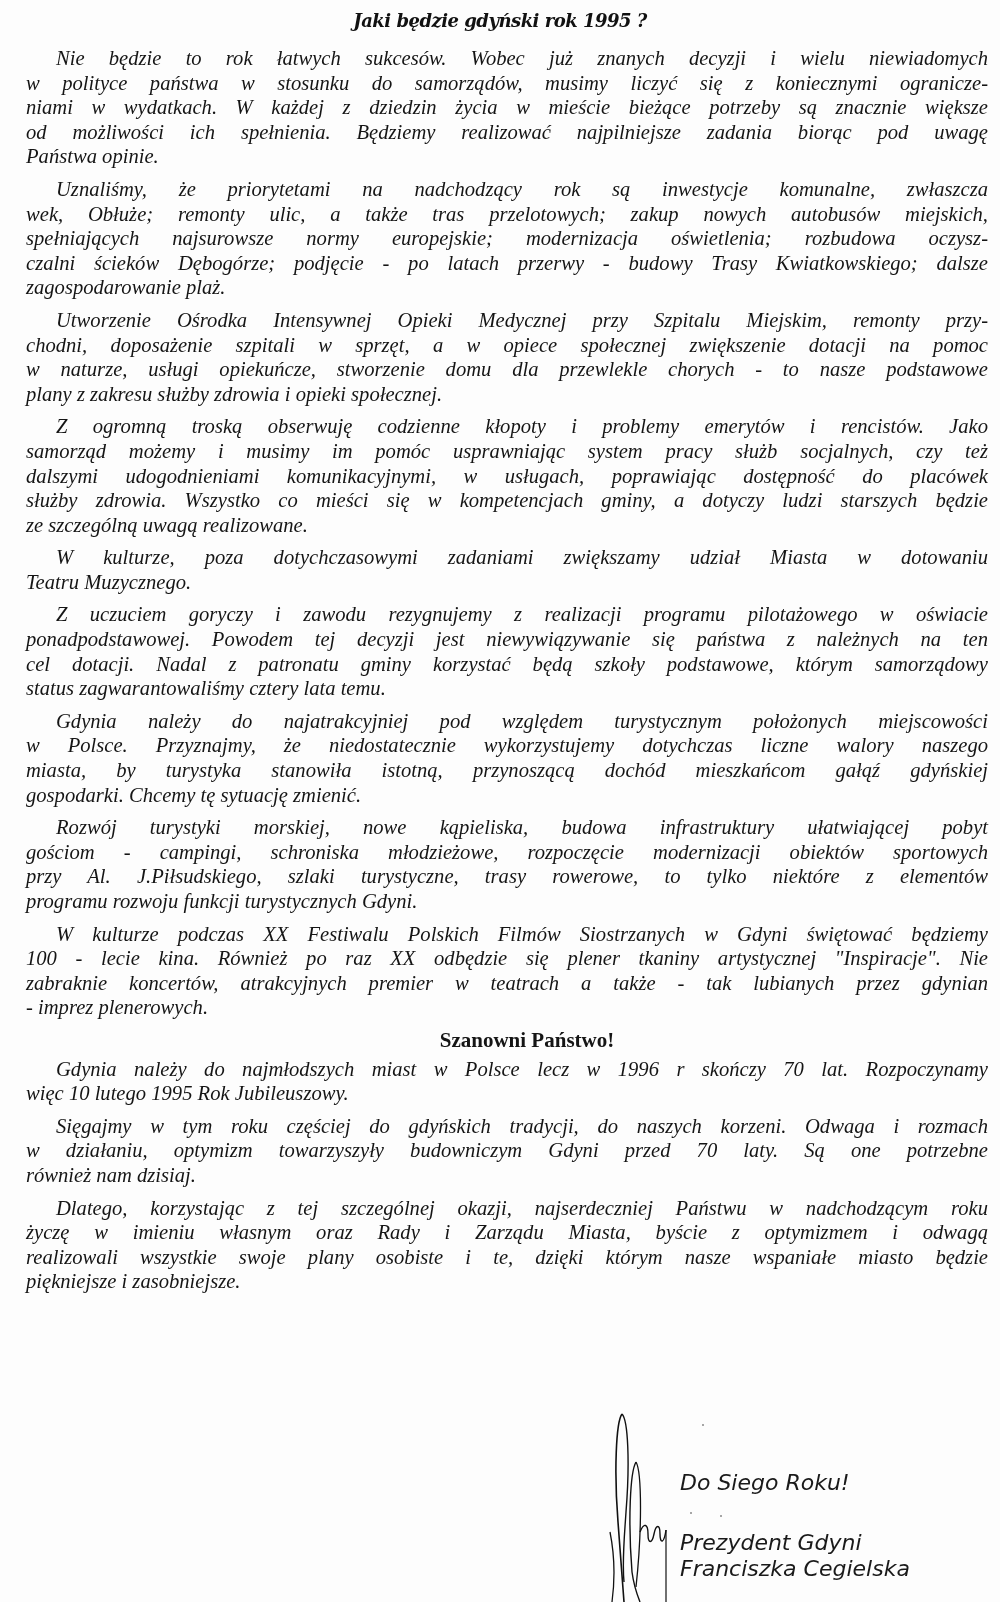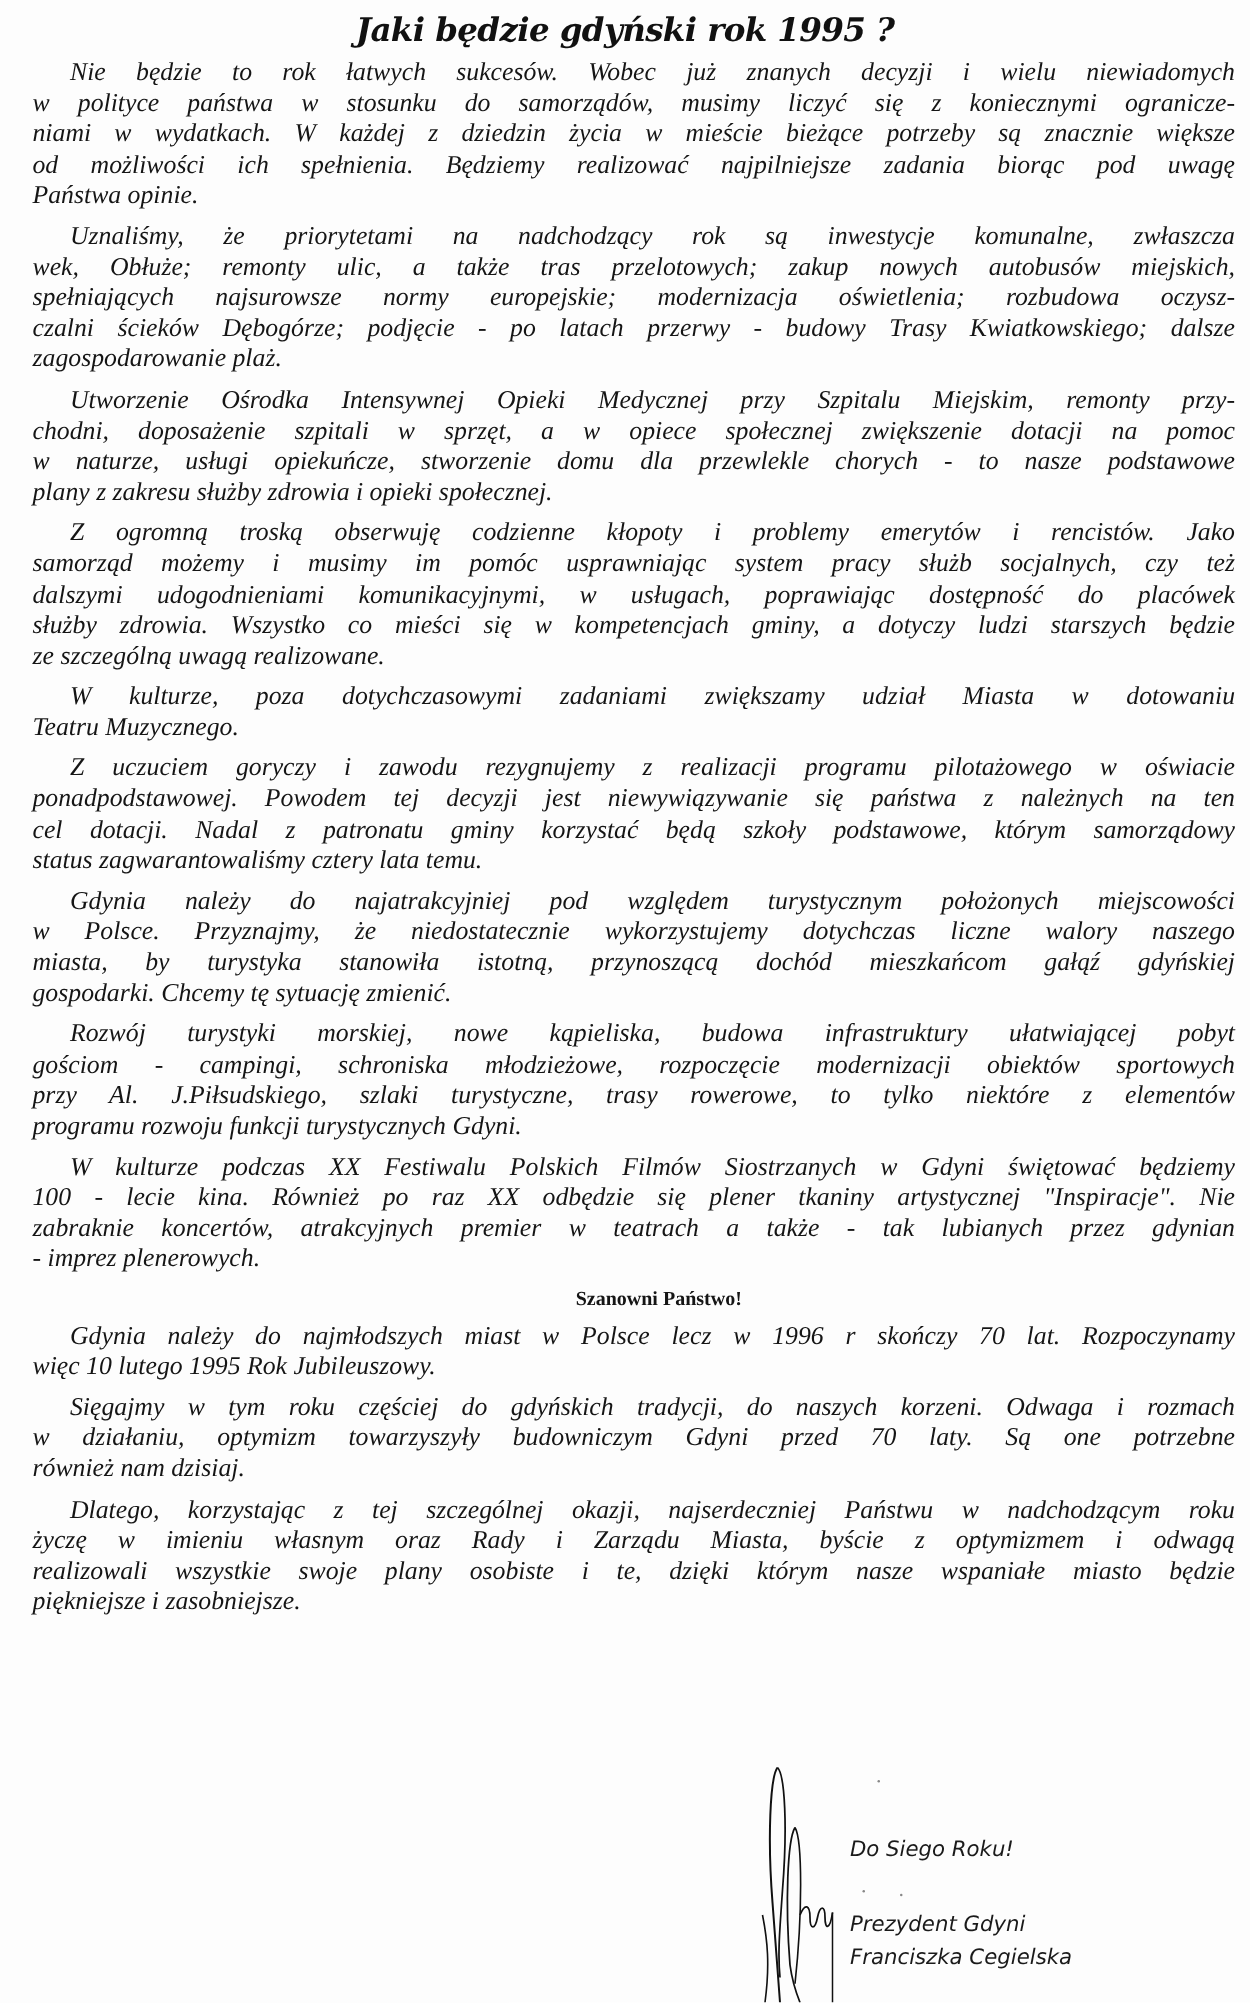--- a/index.html
+++ b/index.html
@@ -1,38 +1,38 @@
 <!DOCTYPE html>
 <html><head>
 <meta charset="utf-8">
 <style>
   html, body { margin: 0; padding: 0; background: #ffffff; }
   body { width: 1000px; height: 1602px; overflow: hidden; position: relative; color: #141414; }
   .page { position: absolute; left: 0; top: 0; width: 1000px; height: 1602px; background: #fdfdfd; }
   .title {
     position: absolute; left: 0; top: 10px; width: 1000px; text-align: center;
     font-family: "DejaVu Serif", serif; font-style: italic; font-weight: bold;
-    font-size: 26px; letter-spacing: -0.5px; color: #111;
+    font-size: 18px; letter-spacing: -0.5px; color: #111;
   }
   .body-text {
     position: absolute; left: 26px; top: 46px; width: 962px;
     font-family: "Liberation Serif", serif; font-style: italic;
     font-size: 20.6px; line-height: 24.6px; color: #151515;
   }
   .para { margin: 0 0 8px 0; }
   .line { display: block; white-space: nowrap; text-align-last: justify; text-align: justify; }
   .line.indent { padding-left: 30px; }
   .line.last { text-align-last: left; }
   .heading {
     text-align: center; font-family: "Liberation Serif", serif; font-style: normal; font-weight: bold;
-    font-size: 16px; margin: 4px 0 4px 0; padding-left: 40px;
+    font-size: 21px; margin: 4px 0 4px 0; padding-left: 40px;
   }
   .closing {
     position: absolute; left: 680px; font-family: "DejaVu Sans", sans-serif; font-style: italic;
-    font-size: 17px; color: #1a1a1a;
+    font-size: 22px; color: #1a1a1a;
   }
   .signature { position: absolute; left: 600px; top: 1412px; width: 80px; height: 190px; }
   .speck { position: absolute; width: 2px; height: 2px; background: #888; border-radius: 50%; }
 </style>
 </head>
 <body>
 
 <div class="page">
 
   <div class="title">Jaki będzie gdyński rok 1995 ?</div>

